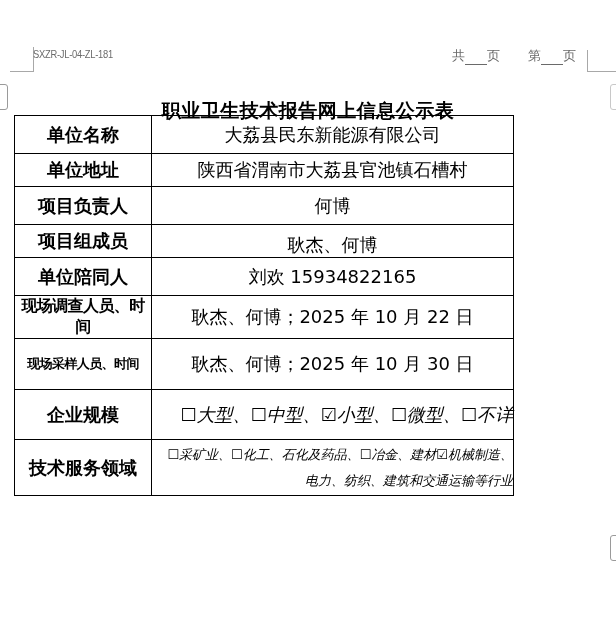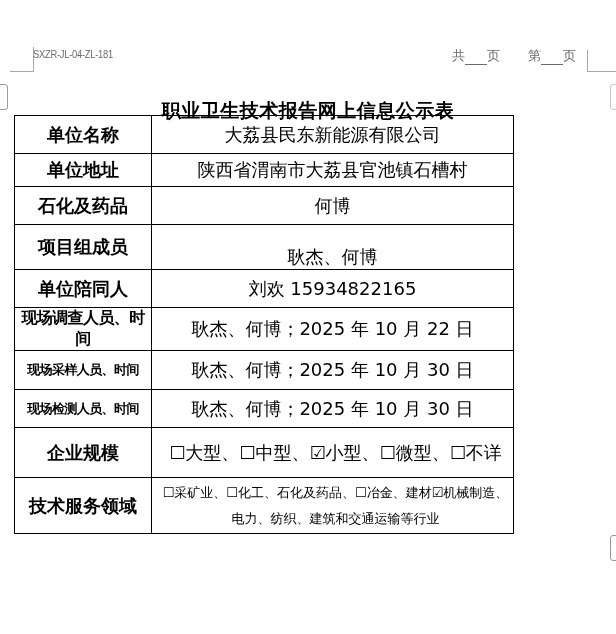--- a/index.html
+++ b/index.html
@@ -15,21 +15,21 @@
   .doc-code { position:absolute; left:33px; top:48px; font-family:"Liberation Sans Narrow","Liberation Sans", sans-serif; font-size:11px; color:#6a6a6a; letter-spacing:-0.3px; transform:scaleX(0.85); transform-origin:left; }
   .page-count { position:absolute; left:452px; top:47px; font-size:13px; color:#6a6a6a; display:flex; gap:0; }
   .page-count span.blank { display:inline-block; width:22px; border-bottom:1px solid #6a6a6a; height:12px; }
   .page-count .grp { display:flex; align-items:flex-end; margin-right:28px; }
   .title { position:absolute; left:0; width:616px; top:98px; text-align:center; font-family:"DejaVu Serif", serif; font-weight:bold; font-size:19px; letter-spacing:0.5px; }
   table.info { position:absolute; left:14px; top:115px; width:499px; border-collapse:collapse; }
   table.info { width:500px; }
   table.info td { border:1.3px solid #000; padding:0; font-size:18px; }
   td.lbl { width:136px; text-align:center; font-weight:bold; font-size:13.5px; }
   td.val { text-align:center; font-size:13px; }
-  td.val.left { text-align:center; padding-left:6px; line-height:26px; }
+  td.val.left { text-align:right; padding-left:6px; line-height:26px;font-style:italic; }
   .cb { display:inline-block; }
 </style>
 </head>
 <body>
 
 <div class="crop-tl-h"></div>
 <div class="crop-tl-v"></div>
 <div class="crop-tr-h"></div>
 <div class="crop-tr-v"></div>
 <div class="side-tab-l"></div>
@@ -57,41 +57,37 @@
   <tbody>
       <tr style="height:38px">
     <td class="lbl">单位名称</td>
     <td class="val">大荔县民东新能源有限公司</td>
   </tr>
   <tr style="height:33px">
     <td class="lbl">单位地址</td>
     <td class="val">陕西省渭南市大荔县官池镇石槽村</td>
   </tr>
   <tr style="height:38px">
-    <td class="lbl">石化及药品</td>
+    <td class="lbl">项目负责人</td>
     <td class="val">何博</td>
   </tr>
   <tr style="height:29px">
     <td class="lbl">项目组成员</td>
-    <td class="val" style="vertical-align:top;padding-top:20px">耿杰、何博</td>
+    <td class="val" style="vertical-align:top;padding-top:8px">耿杰、何博</td>
   </tr>
   <tr style="height:38px">
     <td class="lbl">单位陪同人</td>
     <td class="val">刘欢 15934822165</td>
   </tr>
   <tr style="height:39px">
     <td class="lbl" style="font-size:16px;letter-spacing:-0.6px">现场调查人员、时间</td>
     <td class="val">耿杰、何博；2025 年 10 月 22 日</td>
   </tr>
-  <tr style="height:39px">
+  <tr style="height:51px">
     <td class="lbl" style="font-size:13px;letter-spacing:-0.6px">现场采样人员、时间</td>
-    <td class="val">耿杰、何博；2025 年 10 月 30 日</td>
-  </tr>
-  <tr style="height:38px">
-    <td class="lbl" style="font-size:13px;letter-spacing:-0.6px">现场检测人员、时间</td>
     <td class="val">耿杰、何博；2025 年 10 月 30 日</td>
   </tr>
   <tr style="height:50px">
     <td class="lbl">企业规模</td>
     <td class="val left">
       <span class="cb"><span>☐</span><span>大型</span></span><span>、</span><span class="cb"><span>☐</span><span>中型</span></span><span>、</span><span class="cb"><span>☑</span><span>小型</span></span><span>、</span><span class="cb"><span>☐</span><span>微型</span></span><span>、</span><span class="cb"><span>☐</span><span>不详</span></span>
     </td>
   </tr>
   <tr style="height:56px">
     <td class="lbl">技术服务领域</td>

